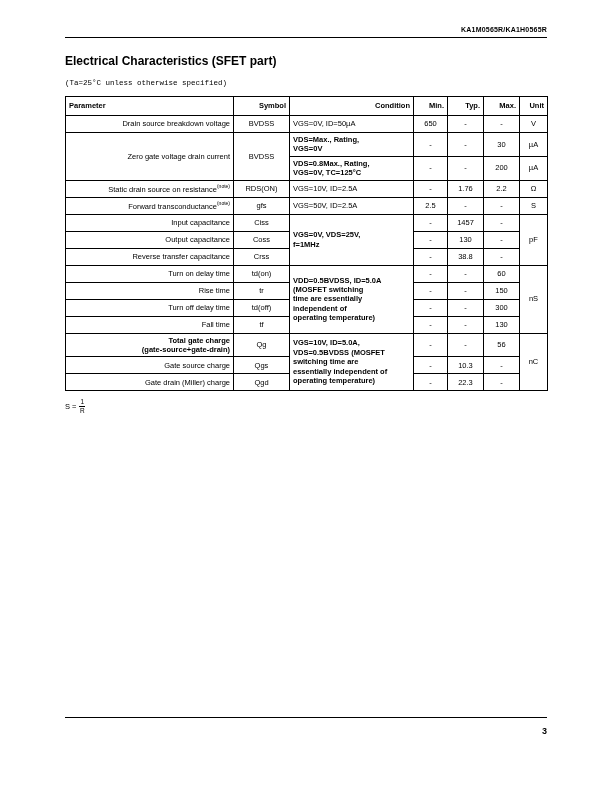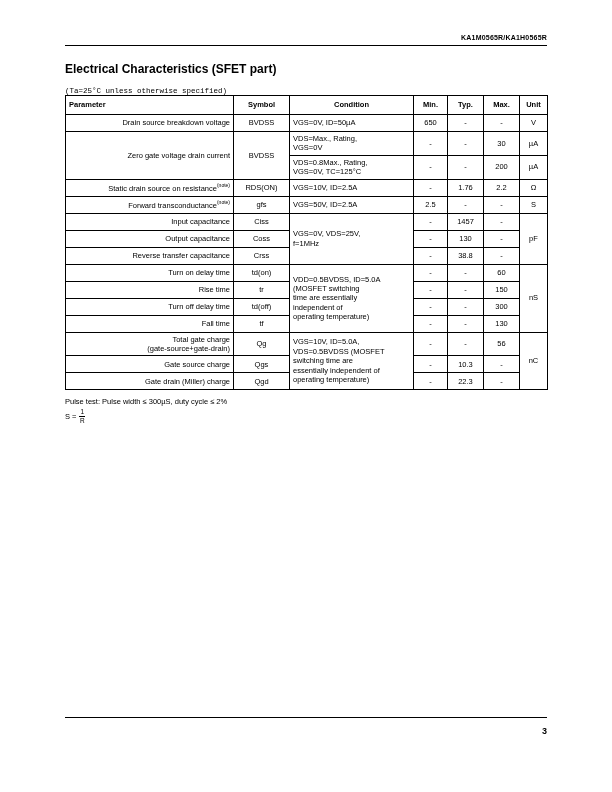--- a/index.html
+++ b/index.html
@@ -1,30 +1,30 @@
 <!DOCTYPE html>
 <html><head>
 <meta charset="utf-8">
 <style>
   html,body{margin:0;padding:0;}
   body{width:612px;height:792px;background:#ffffff;font-family:"Liberation Sans",sans-serif;color:#000;position:relative;overflow:hidden;}
-  .page{position:absolute;top:0;left:0;right:0;bottom:0;padding:34px 65px 0 65px;}
+  .page{position:absolute;top:0;left:0;right:0;bottom:0;padding:26px 65px 0 65px;}
   .doc-id-row{text-align:right;font-size:7px;font-weight:bold;letter-spacing:.2px;}
   .header-rule{border-top:1px solid #000;margin-top:4px;}
   .title{font-size:12px;font-weight:bold;margin-top:16px;font-family:"Liberation Sans",sans-serif;}
   .subtitle{font-size:7.5px;margin-top:11px;font-family:Liberation Mono, monospace;}
-  table.spec{width:100%;border-collapse:collapse;table-layout:fixed;margin-top:0;font-size:7.5px;line-height:1.25;}
+  table.spec{width:100%;border-collapse:collapse;table-layout:fixed;margin-top:9px;font-size:7.5px;line-height:1.25;}
   .spec th,.spec td{border:1px solid #000;padding:2px 3px;vertical-align:middle;overflow:hidden;}
-  .spec th{font-weight:bold;height:14px;text-align:center;}
+  .spec th{font-weight:bold;height:14px;text-align:right;}
   .spec td{height:12px;}
   th.c-param{text-align:left;}
   td.c-param{text-align:right;}
   .c-sym,.c-val{text-align:center;}
   .c-cond{text-align:left;}
-  .pre{white-space:pre-line;}
+  .pre{white-space:pre-line;font-weight:bold;}
   .top{vertical-align:top;}
   .note-sup{font-size:5px;vertical-align:super;}
   .note-block{margin-top:7px;font-size:7.5px;}
   .note-label{font-weight:bold;}
   .note-line{margin-top:3px;}
   .note-formula{margin-top:2px;display:flex;align-items:center;gap:3px;}
   .frac{display:inline-flex;flex-direction:column;align-items:center;font-size:6.5px;line-height:1.15;}
   .frac .num{border-bottom:1px solid #000;padding:0 1px;}
   .footer{position:absolute;left:65px;right:65px;bottom:56px;}
   .footer-rule{border-top:1px solid #000;}
@@ -199,21 +199,20 @@
         <td class="c-param">Gate drain (Miller) charge</td>
         <td class="c-sym">Qgd</td>
         <td class="c-val">-</td>
         <td class="c-val">22.3</td>
         <td class="c-val">-</td>
       </tr>
     </tbody>
   </table>
 
   <div class="note-block">
-    <div class="note-line">Pulse test: Pulse width ≤ 300µS, duty cycle ≤ 2%</div>
     <div class="note-formula">
       <span>S  =</span>
       <span class="frac">
         <span class="num">1</span>
         <span class="den">R</span>
       </span>
     </div>
   </div>
 
   <div class="footer">

